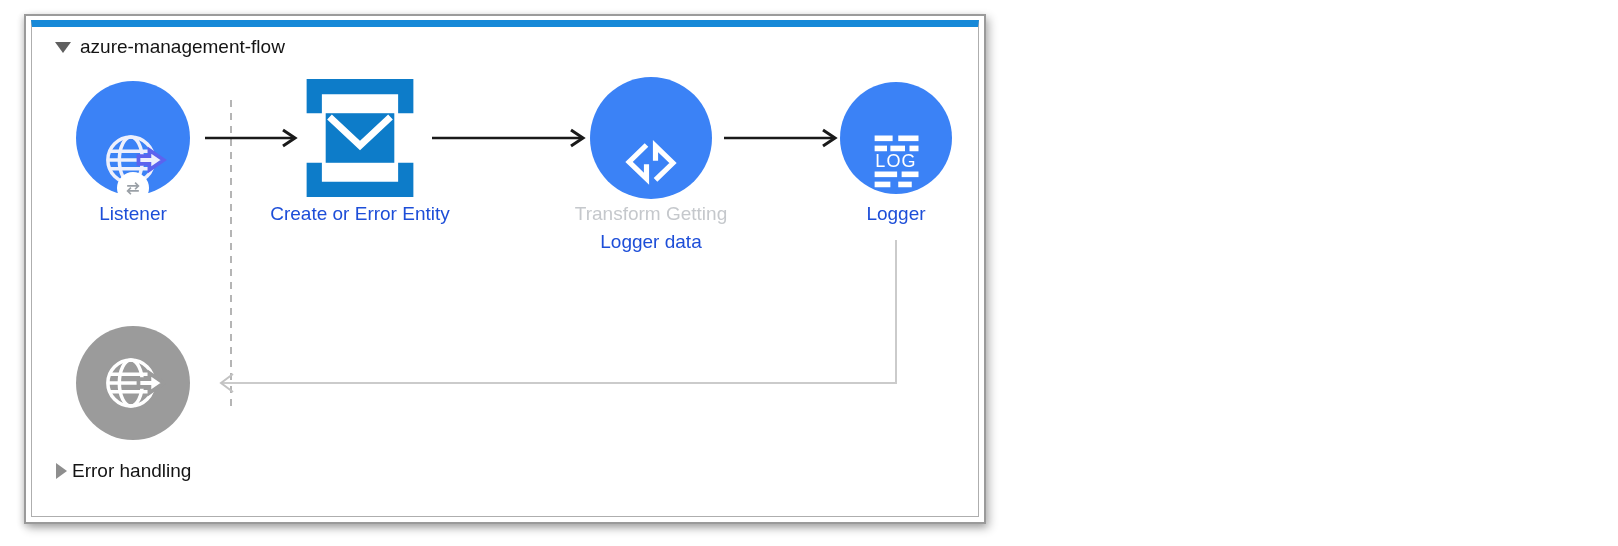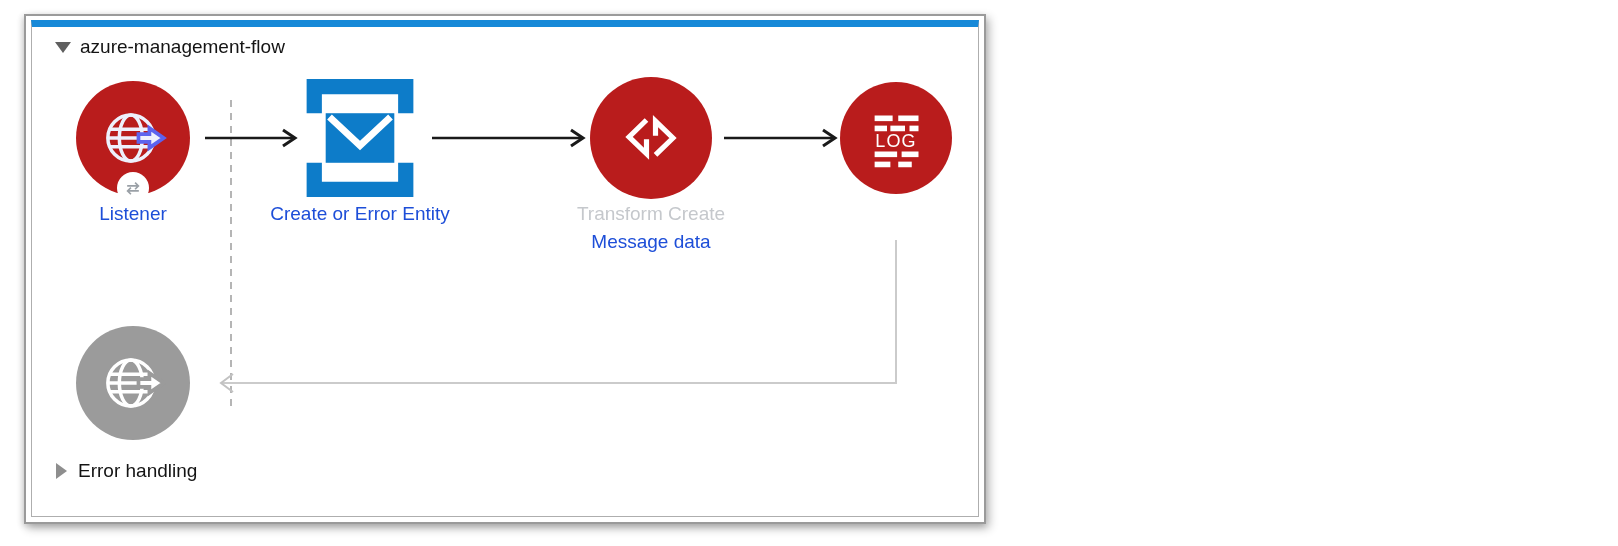--- a/index.html
+++ b/index.html
@@ -14,32 +14,32 @@
   .panel-inner { position:absolute; left:5px; top:4px; right:5px; bottom:5px;
                  background:#ffffff; border:1px solid #aeaeae;
                  border-top:7px solid #1789D8; }
 
   
   .flow-header { position:absolute; left:55px; top:36px; display:flex; align-items:center; gap:9px; z-index:5; }
   .tri-down { width:0; height:0; border-left:8px solid transparent; border-right:8px solid transparent;
               border-top:11px solid #5f5f5f; cursor:pointer; }
   .flow-title { font-size:19px; color:#141414; white-space:nowrap; }
 
-  .error-row { position:absolute; left:56px; top:460px; display:flex; align-items:center; gap:11px; z-index:5; }
+  .error-row { position:absolute; left:56px; top:460px; display:flex; align-items:center; gap:5px; z-index:5; }
   .tri-right { width:0; height:0; border-top:8px solid transparent; border-bottom:8px solid transparent;
                border-left:11px solid #8e8e8e; cursor:pointer; }
   .error-label { font-size:19px; color:#141414; white-space:nowrap; }
 
   
   svg.connectors { position:absolute; left:0; top:0; width:1618px; height:546px; z-index:2; pointer-events:none; }
 
   
   .node { position:absolute; z-index:3; display:flex; align-items:center; justify-content:center; cursor:pointer; }
   .circle { border-radius:50%; }
-  .purple { background:#b91c1c; }
+  .purple { background:#3b82f6;align-items:flex-end; }
   .gray   { background:#9B9B9B; }
   .badge { position:absolute; left:50%; bottom:-9px; transform:translateX(-50%);
            width:32px; height:32px; background:#ffffff; border-radius:50%;
            display:flex; align-items:center; justify-content:center; }
   .node-label { position:absolute; z-index:4; text-align:center; font-size:19px; color:#1d4ed8; line-height:25px; }
   .muted { color:#c5c8cc; }
 </style>
 </head>
 <body>
 
@@ -104,39 +104,40 @@
   <div class="node-label" style="left:265px;top:201px;width:190px">Create or Error Entity</div>
 
   <div class="node circle purple" style="left:590px;top:77px;width:122px;height:122px">
     <svg width="72" height="72" viewBox="0 0 64 64">
       <g fill="none" stroke="#ffffff" stroke-width="4.6" stroke-linejoin="miter">
         <path d="M28 16 L12.5 31 L28 46 L28 33"></path>
         <path d="M36 47 L51.5 32 L36 17 L36 30"></path>
       </g>
     </svg>
   </div>
-  <div class="node-label muted" style="left:541px;top:201px;width:220px">Transform Create</div>
-  <div class="node-label" style="left:541px;top:229px;width:220px">Message data</div>
+  <div class="node-label muted" style="left:541px;top:201px;width:220px">Transform Getting</div>
+  <div class="node-label" style="left:541px;top:229px;width:220px">Logger data</div>
 
   <div class="node circle purple" style="left:840px;top:82px;width:112px;height:112px">
     <svg width="72" height="72" viewBox="0 0 64 64">
       <g fill="#ffffff">
         <rect x="13" y="12" width="16" height="5"></rect>
         <rect x="34" y="12" width="18" height="5"></rect>
         <rect x="13" y="21" width="11" height="5"></rect>
         <rect x="27" y="21" width="13" height="5"></rect>
         <rect x="44" y="21" width="8" height="5"></rect>
         <rect x="13" y="44" width="20" height="5"></rect>
         <rect x="37" y="44" width="15" height="5"></rect>
         <rect x="13" y="53" width="14" height="5"></rect>
         <rect x="34" y="53" width="12" height="5"></rect>
       </g>
       <text x="32" y="40" text-anchor="middle" font-size="16" letter-spacing="1" fill="#ffffff" font-family="Liberation Sans, sans-serif">LOG</text>
     </svg>
   </div>
+  <div class="node-label" style="left:796px;top:201px;width:200px">Logger</div>
 
   <div class="node circle gray" style="left:76px;top:326px;width:114px;height:114px">
     <svg width="70" height="70" viewBox="0 0 64 64">
       <g fill="none" stroke="#ffffff" stroke-width="3.2">
         <circle cx="30" cy="32" r="21"></circle>
         <ellipse cx="30" cy="32" rx="10.5" ry="21"></ellipse>
         <line x1="10.6" y1="24" x2="49.4" y2="24"></line>
         <line x1="9.2" y1="32" x2="50.8" y2="32"></line>
         <line x1="10.6" y1="40" x2="49.4" y2="40"></line>
       </g>

